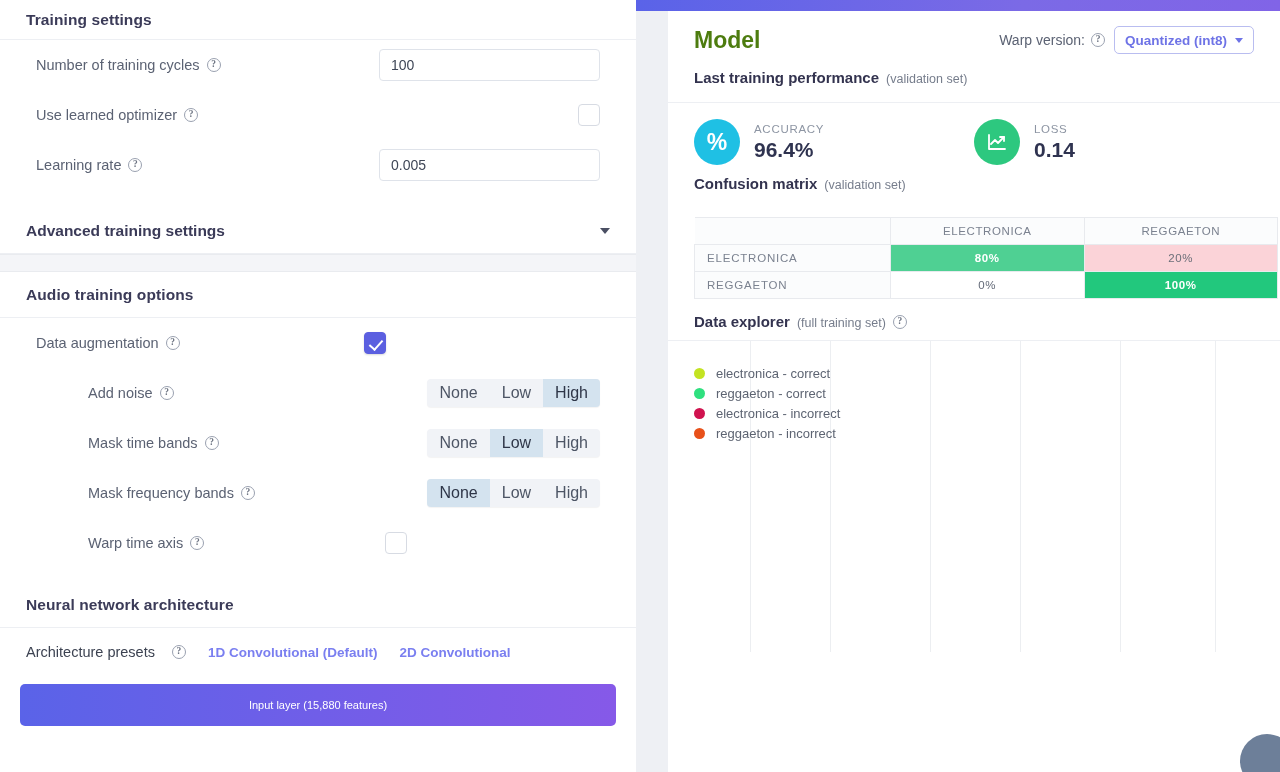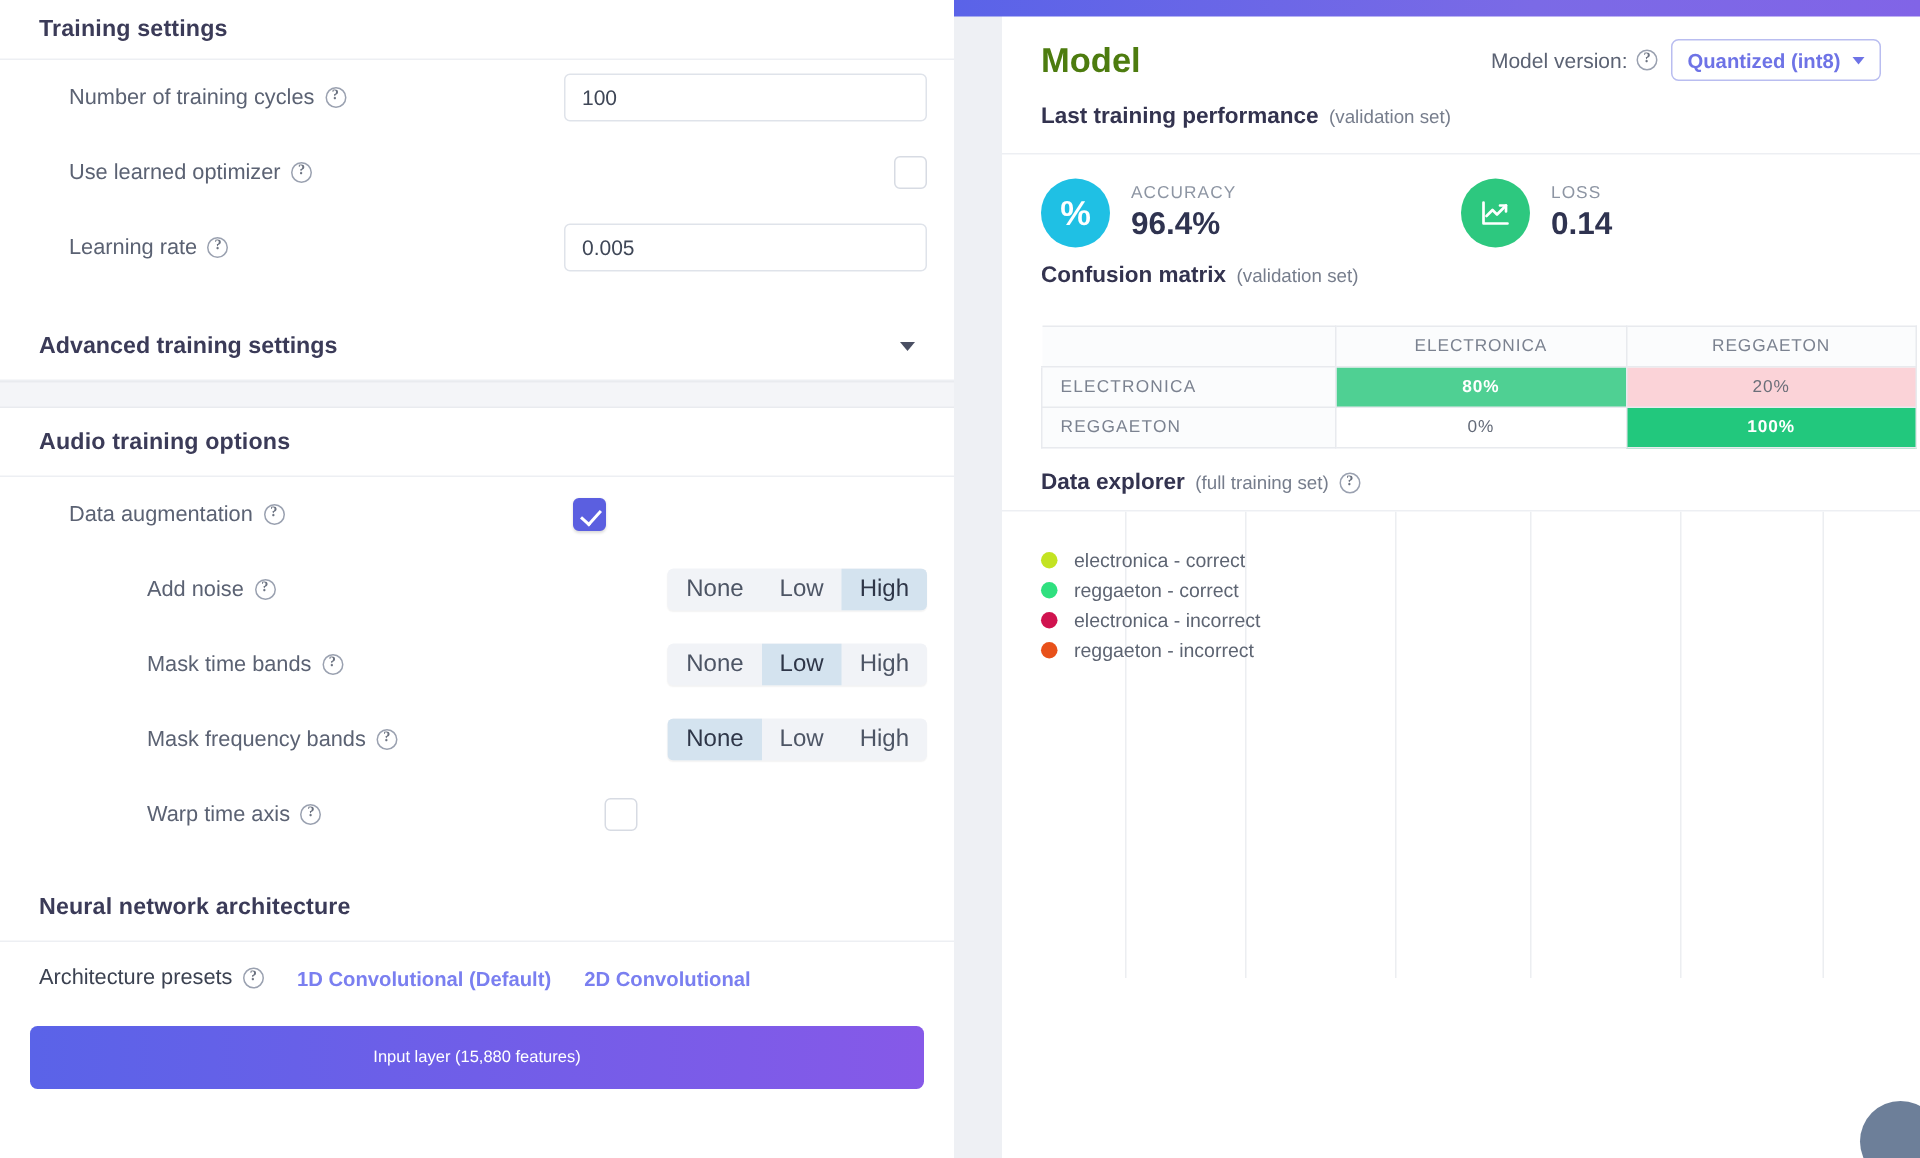--- a/index.html
+++ b/index.html
@@ -16,35 +16,35 @@
     position: absolute; left: 0; top: 0; width: 636px; height: 772px;
     background: #ffffff; overflow: hidden;
   }
   .card-header {
     padding: 0 26px; height: 40px; display: flex; align-items: center;
     font-size: 15.5px; font-weight: bold; color: #3b3b58;
     border-bottom: 1px solid #edeff3; letter-spacing: .1px;
   }
   .section-gap { height: 18px; background: #f4f5f8; border-top:1px solid #e9ebef; border-bottom:1px solid #e9ebef;}
   .row {
-    display: flex; align-items: center; padding: 0 18px; min-height: 50px; margin-left: 28px;
+    display: flex; align-items: center; padding: 0 36px; min-height: 50px;
   }
   .row-label {
     font-size: 14.5px; color: #5b6273; flex: 0 0 auto; display:flex; align-items:center; gap:7px;
   }
   .row-label.indent { padding-left: 52px; }
   .row-ctrl { margin-left: auto; display: flex; align-items: center; }
   .help {
     display:inline-flex; align-items:center; justify-content:center;
     width: 14px; height: 14px; border-radius: 50%;
     border: 1.3px solid #9aa1b0; color: #6b7280; font-size: 9.5px;
     font-weight: bold; line-height: 1; font-family:"Liberation Serif",serif;
   }
   .text-input {
-    width: 242px; height: 32px; border: 1px solid #dfe3ea; border-radius: 4px;
+    width: 221px; height: 32px; border: 1px solid #dfe3ea; border-radius: 4px;
     background: #fff; font-size: 14px; color: #3f4757; padding: 0 11px;
     font-family: "Liberation Sans", sans-serif;
   }
   .cb {
     width: 22px; height: 22px; border-radius: 4px;
     border: 1px solid #d7dbe3; background: #fff; display:inline-block;
     position: relative; cursor: pointer;
   }
   .cb.checked { background: #5b5fe0; border-color: #5b5fe0; box-shadow: 0 1px 2px rgba(0,0,0,.15); }
   .cb.checked::after {
@@ -62,21 +62,21 @@
   }
   .seg-item.active { background: #d4e3ef; color: #2e3648; }
   .adv-row {
     display: flex; align-items: center; padding: 0 26px; height: 46px; cursor: pointer;
     border-bottom: 1px solid #edeff3;
   }
   .adv-title { font-size: 15.5px; font-weight: bold; color: #3b3b58; }
   .caret { margin-left: auto; width: 0; height: 0; border-left: 5px solid transparent;
     border-right: 5px solid transparent; border-top: 6px solid #4a4f63; }
   .presets-row { display:flex; align-items:center; padding: 0 26px; height: 48px; gap: 22px;}
-  .preset-label { font-size: 14.5px; color: #3c4251; display:flex; align-items:center; gap:7px;}
+  .preset-label { font-size: 14.5px; color: #3c4251; display:flex; align-items:center; gap:17px;}
   .preset-link { font-size: 13.5px; color: #7a7ff0; cursor: pointer; font-weight:bold;}
   .input-layer-btn {
     margin: 8px 20px 0 20px; height: 42px; border-radius: 5px;
     background: linear-gradient(to right, #5a63e8 0%, #8659e8 100%);
     color: #fff; font-size: 11px; display:flex; align-items:center; justify-content:center;
     cursor: pointer; font-weight: normal;
   }
 
   
   .gutter {
@@ -286,21 +286,21 @@
 
   <div class="gutter"></div>
   <div class="top-accent"></div>
 
   <div class="right-panel">
 
     <div class="rp-head">
       <span class="rp-title">Model</span>
       <span class="mv-wrap">
         <span class="mv-label">
-          <span>Model version:</span>
+          <span>Warp version:</span>
           <span class="help">?</span>
         </span>
         <span class="mv-select">
           <span>Quantized (int8)</span>
           <span class="mv-caret"></span>
         </span>
       </span>
     </div>
 
     <div class="sub-head">

